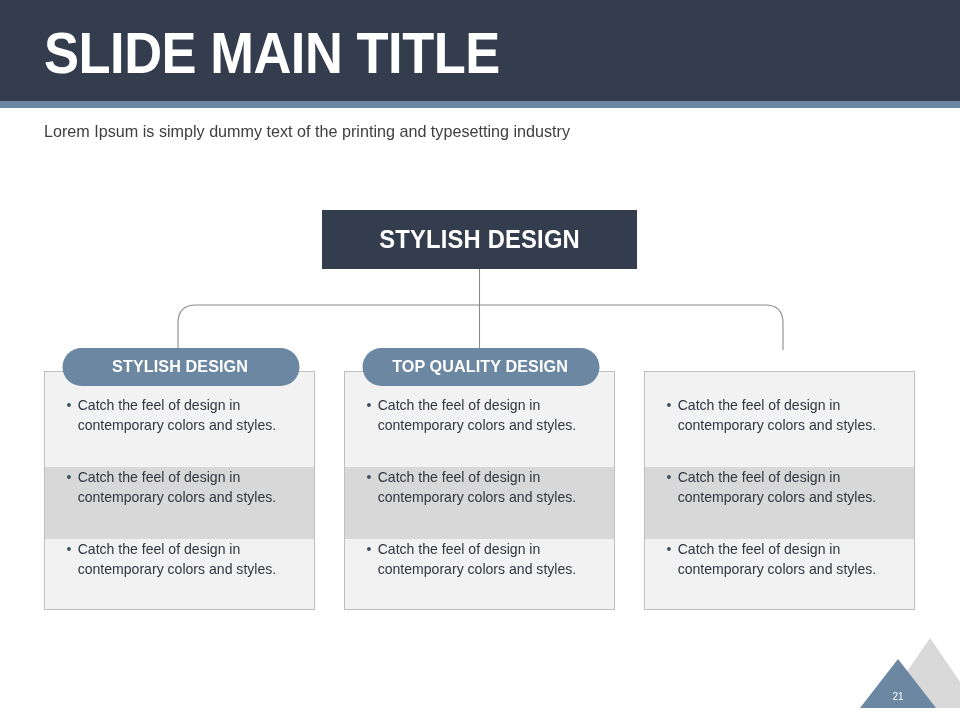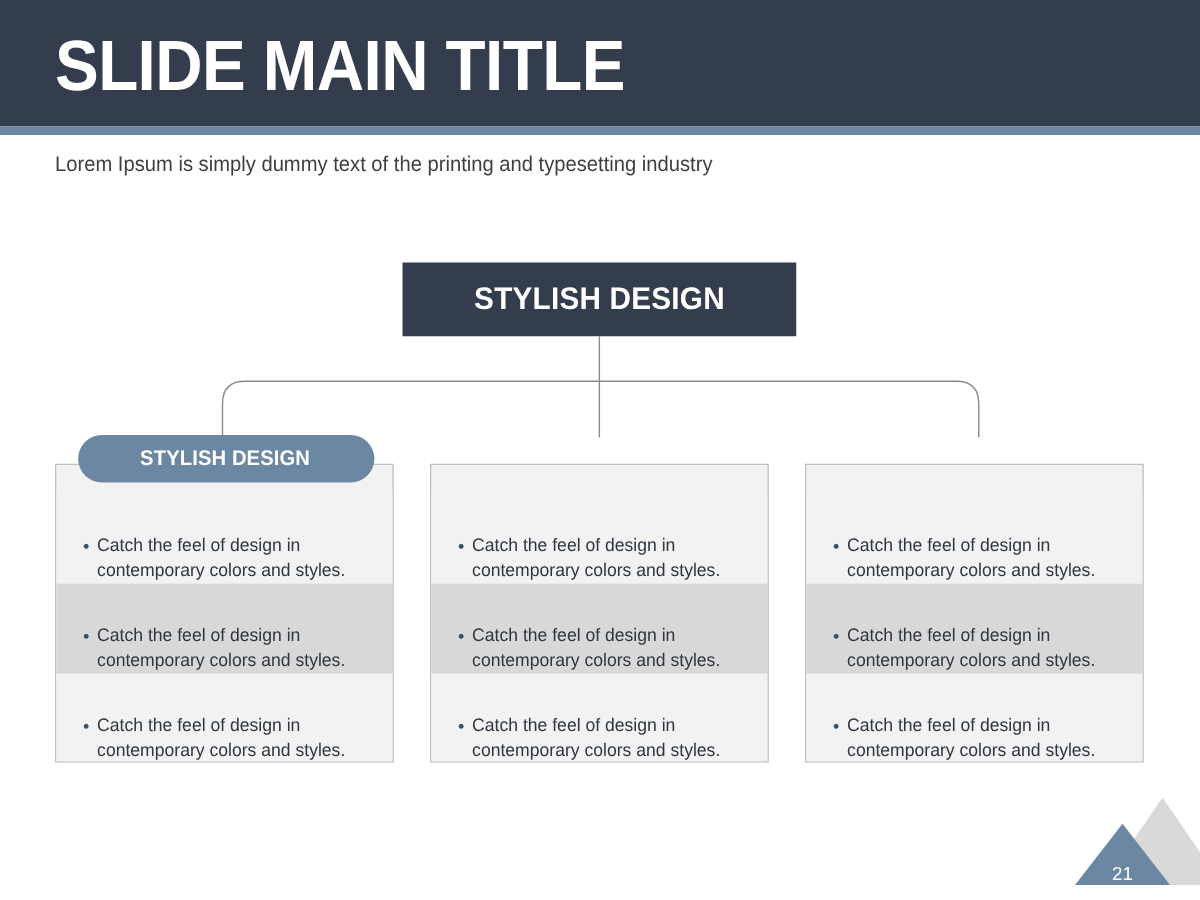--- a/index.html
+++ b/index.html
@@ -145,21 +145,21 @@
     left: 0;
     top: 23px;
     width: 100%;
     height: 216px;
   }
   .row {
     height: 72px;
     box-sizing: border-box;
     padding: 0 16px 0 22px;
     display: flex;
-    align-items: flex-end;
+    align-items: flex-start;
     background: #f2f2f2;
   }
   .row.alt {
     background: #d8d8d8;
   }
   .row-text {
     position: relative;
     font-size: 14.5px;
     line-height: 20px;
     color: #2f3640;
@@ -205,21 +205,21 @@
     border-left: 38px solid transparent;
     border-right: 38px solid transparent;
     border-bottom: 49px solid #6b87a2;
   }
   .page-number {
     position: absolute;
     left: 12px;
     top: 61px;
     width: 76px;
     text-align: center;
-    font-size: 15px;
+    font-size: 10px;
     color: #ffffff;
     z-index: 2;
   }
 </style>
 </head>
 <body>
 
 <div id="slide">
 
   <div class="header-band"></div>
@@ -266,20 +266,23 @@
             <span class="row-text">Catch the feel of design in contemporary colors and styles.</span>
           </div>
           <div class="row alt">
             <span class="row-text">Catch the feel of design in contemporary colors and styles.</span>
           </div>
           <div class="row">
             <span class="row-text">Catch the feel of design in contemporary colors and styles.</span>
           </div>
         </div>
       </div>
+      <div class="pill">
+        <span class="pill-label">TOP QUALITY DESIGN</span>
+      </div>
     </div>
 
     <div class="column">
       <div class="card">
         <div class="rows">
           <div class="row">
             <span class="row-text">Catch the feel of design in contemporary colors and styles.</span>
           </div>
           <div class="row alt">
             <span class="row-text">Catch the feel of design in contemporary colors and styles.</span>

